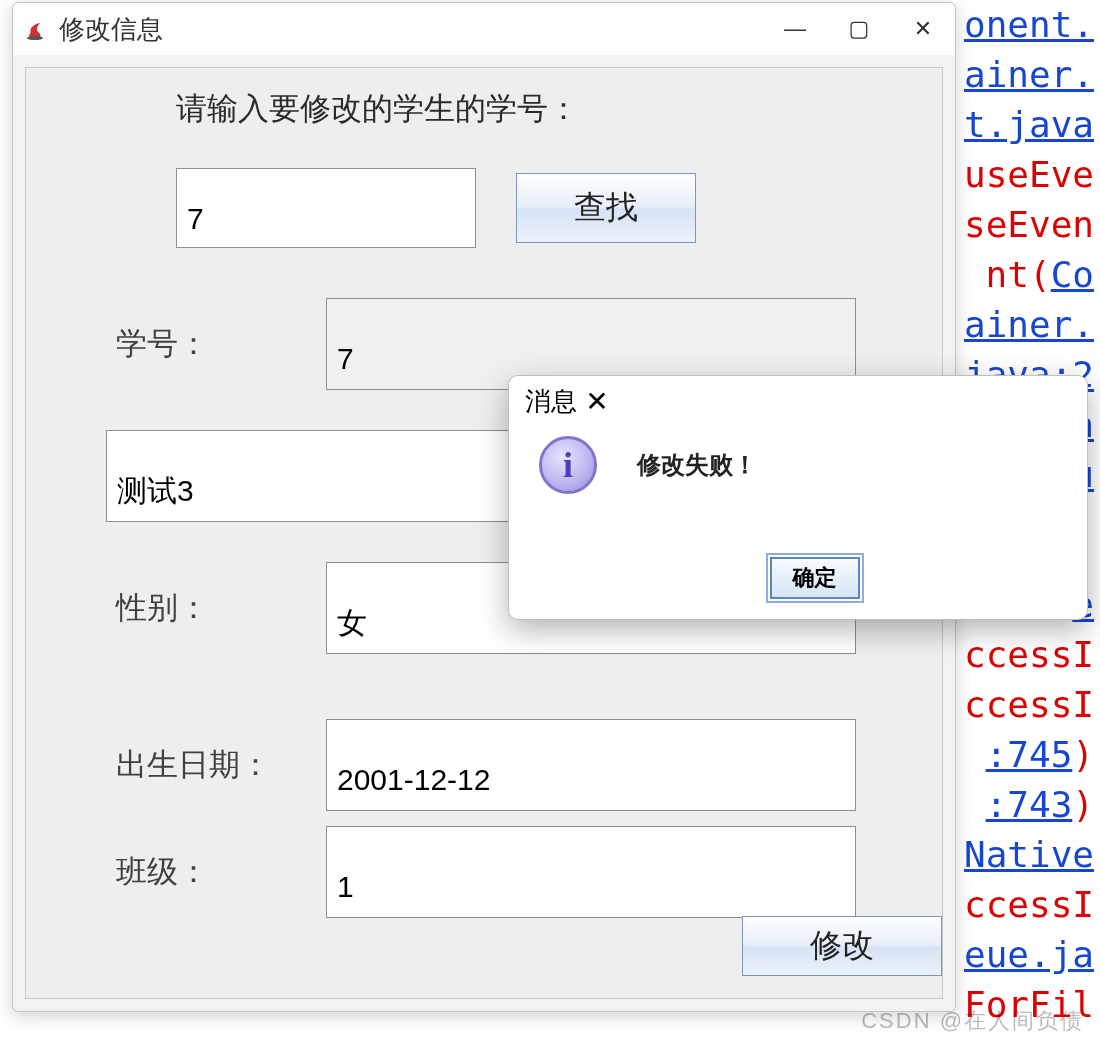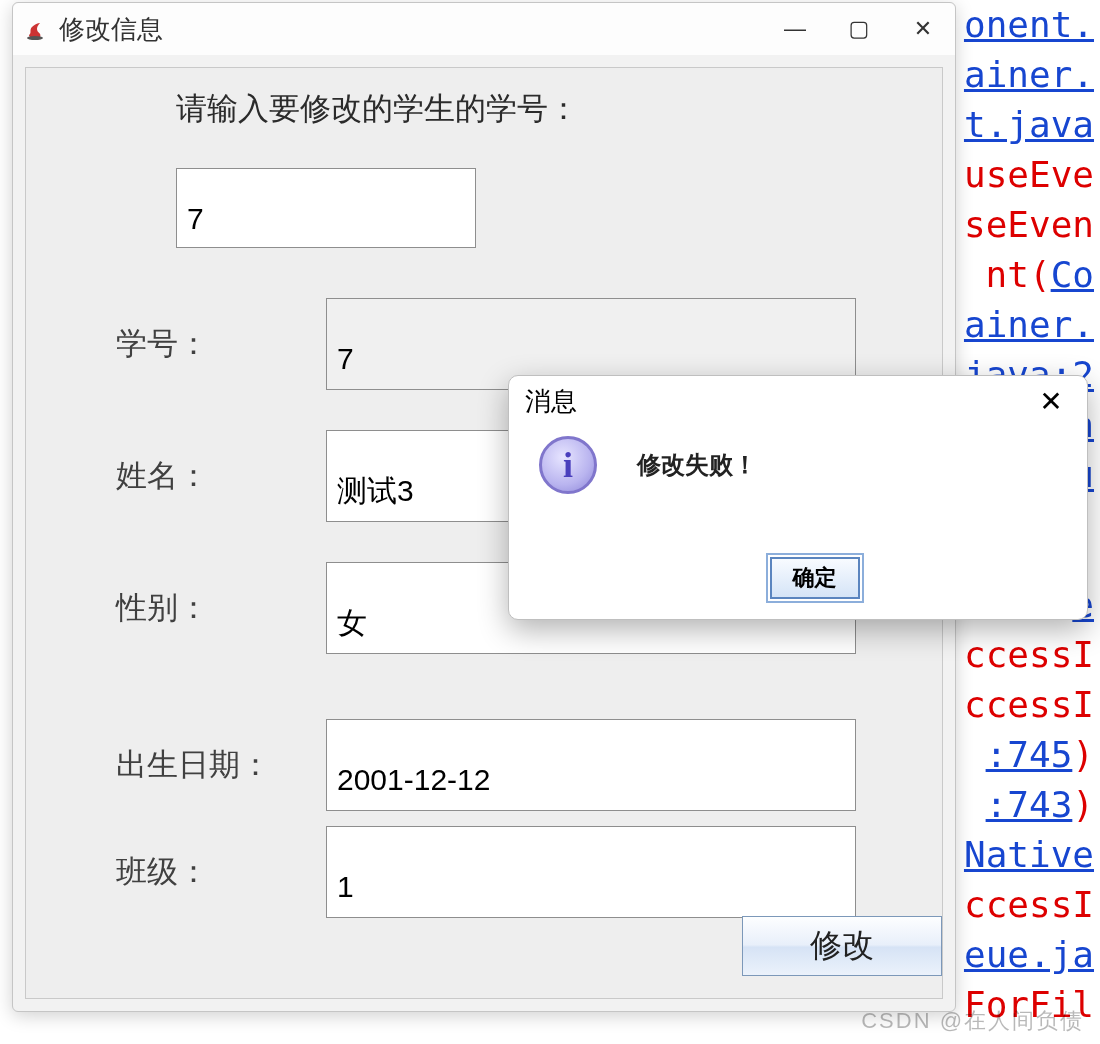--- a/index.html
+++ b/index.html
@@ -139,21 +139,21 @@
     left: 508px; top: 375px;
     width: 580px; height: 245px;
     background:#fff;
     border:1px solid #bfbfbf;
     border-radius: 10px;
     box-shadow: 0 10px 30px rgba(0,0,0,.30);
     z-index: 50;
   }
   .dlg .dlg-title {
     height: 50px;
-    display:flex; align-items:center; justify-content:space-between;
+    display:flex; align-items:center; 
     padding: 0 16px;
     font-size: 26px;
   }
   .dlg .dlg-close {
     font-size: 28px; cursor:pointer;
     width: 40px; height:40px; display:flex;align-items:center;justify-content:center;
   }
   .dlg .dlg-body {
     display:flex; align-items:center; gap: 40px;
     padding: 10px 30px 0 30px;
@@ -223,31 +223,31 @@
     </div>
   </div>
 
   <div class="client">
     <div class="prompt">请输入要修改的学生的学号：</div>
 
     <div class="search-row">
       <div class="text-input">
         <input type="text" value="7" style="">
       </div>
+      <div class="btn">查找</div>
     </div>
 
     <div class="form-row row-id">
       <div class="form-label">学号：</div>
       <div class="form-field readonly">
         <input type="text" readonly="" value="7" style="">
       </div>
     </div>
 
     <div class="form-row row-name">
-      <div class="form-label">姓名：</div>
       <div class="form-field">
         <input type="text" value="测试3" style="">
       </div>
     </div>
 
     <div class="form-row row-sex">
       <div class="form-label">性别：</div>
       <div class="form-field">
         <input type="text" value="女" style="">
       </div>

